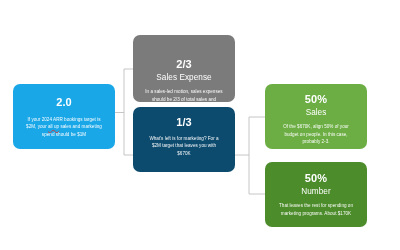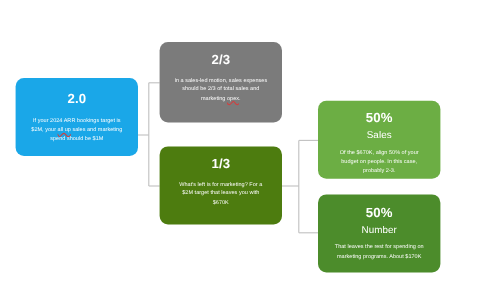--- a/index.html
+++ b/index.html
@@ -51,41 +51,41 @@
   .node .body {
     font-size: 4.6px;
     line-height: 1.62;
     margin-top: 6px;
     letter-spacing: 0.02px;
     opacity: 0.97;
     max-width: 100%;
   }
   .node-magic {
     left: 13px;
-    top: 65px;
+    top: 84px;
     width: 102px;
     height: 65px;
     background: #1AA7E8;
     justify-content: center;
   }
   .node-magic .body { margin-top: 7px; }
   .node-sales-expense {
     left: 133px;
     top: 35px;
     width: 102px;
     height: 67px;
     background: #7B7B7B;
-    padding-top: 9px;
+    padding-top: 23px;
   }
   .node-marketing-expense {
     left: 133px;
-    top: 122px;
+    top: 107px;
     width: 102px;
     height: 65px;
-    background: #4d7c0f;
+    background: #0c4a6e;
     padding-top: 9px;
   }
   .node-people {
     left: 265px;
     top: 84px;
     width: 102px;
     height: 65px;
     background: #6CAE44;
     padding-top: 9px;
   }
@@ -134,20 +134,21 @@
     <div class="metric">2.0</div>
     <div class="body">
       <div>If your 2024 ARR bookings target is</div>
       <div>$2M, your <span class="squiggle-blue">all up</span> sales and marketing</div>
       <div>spend should be $1M</div>
     </div>
   </div>
 
   <div class="node node-sales-expense">
     <div class="metric">2/3</div>
+    <div class="title">Sales Expense</div>
     <div class="body">
       <div>In a sales-led motion, sales expenses</div>
       <div>should be 2/3 of total sales and</div>
       <div>marketing <span class="squiggle">opex</span>.</div>
     </div>
   </div>
 
   <div class="node node-marketing-expense">
     <div class="metric">1/3</div>
     <div class="body">

